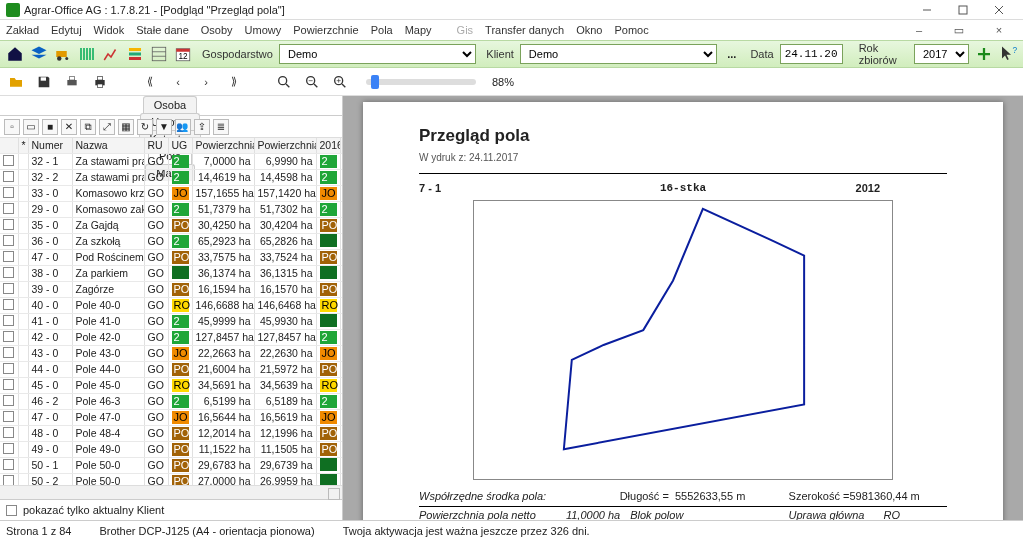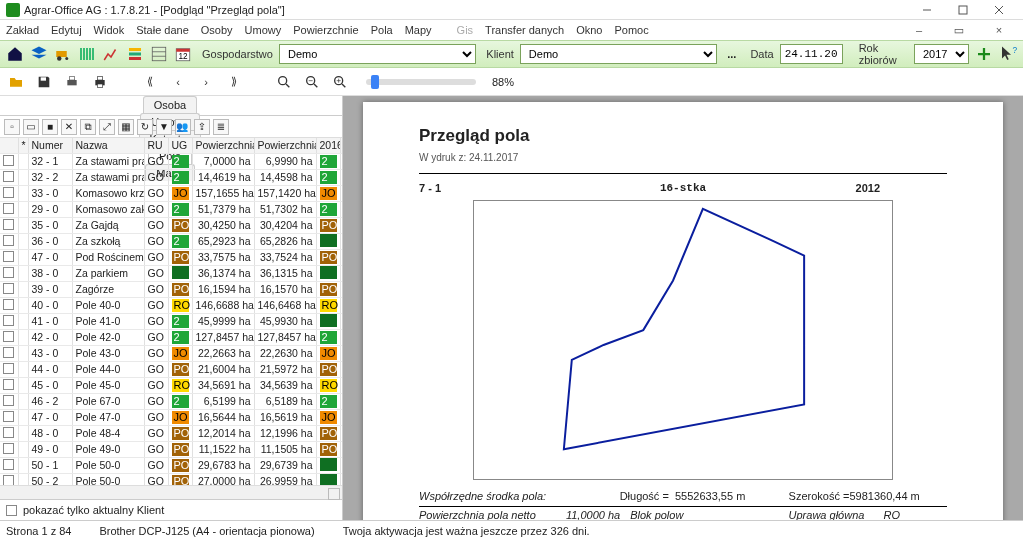--- a/index.html
+++ b/index.html
@@ -473,21 +473,21 @@
               <td><span class="cell c-yellow">RO</span></td>
               <td class="num">34,5691 ha</td>
               <td class="num">34,5639 ha</td>
               <td><span class="cell c-yellow">RO</span></td>
               <td></td>
             </tr>
             <tr>
               <td><span class="chk"></span></td>
               <td></td>
               <td>46 - 2</td>
-              <td>Pole 67-0</td>
+              <td>Pole 46-3</td>
               <td>GO</td>
               <td><span class="cell c-green">2</span></td>
               <td class="num">6,5199 ha</td>
               <td class="num">6,5189 ha</td>
               <td><span class="cell c-green">2</span></td>
               <td></td>
             </tr>
             <tr>
               <td><span class="chk"></span></td>
               <td></td>

